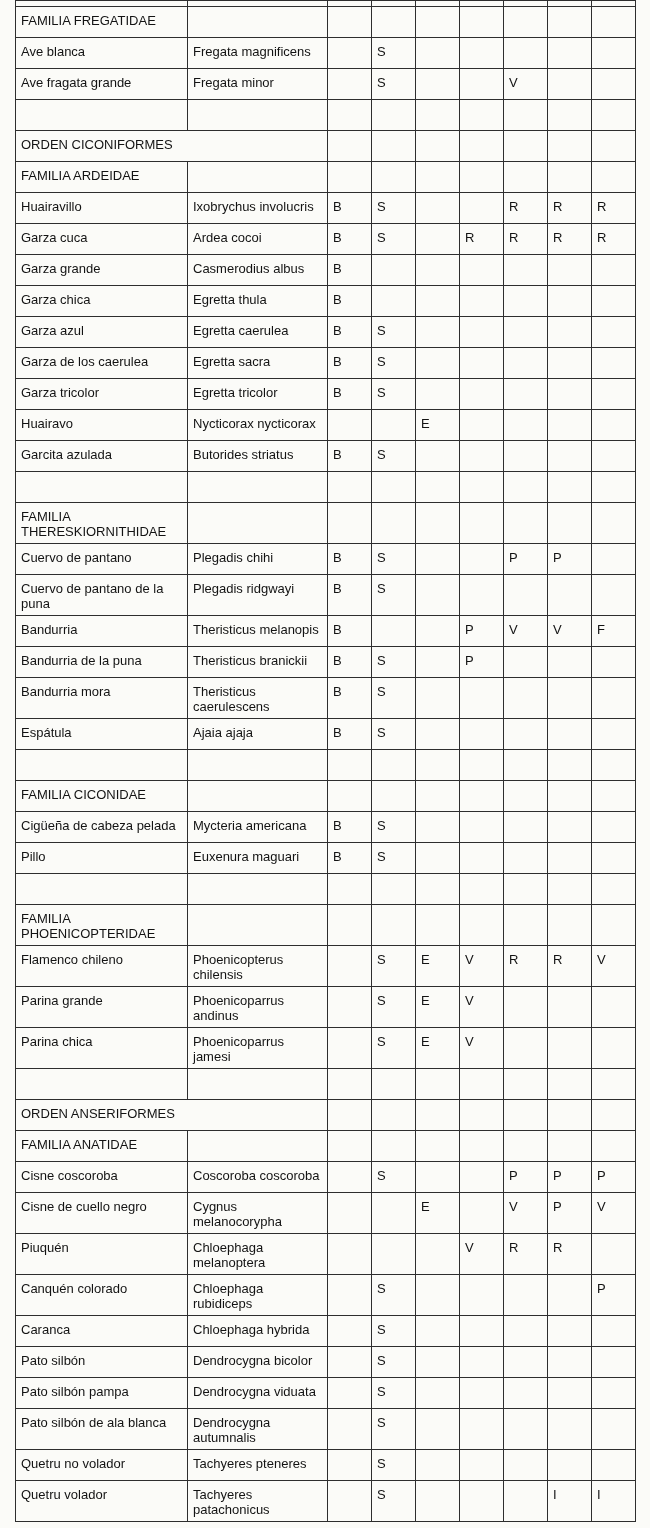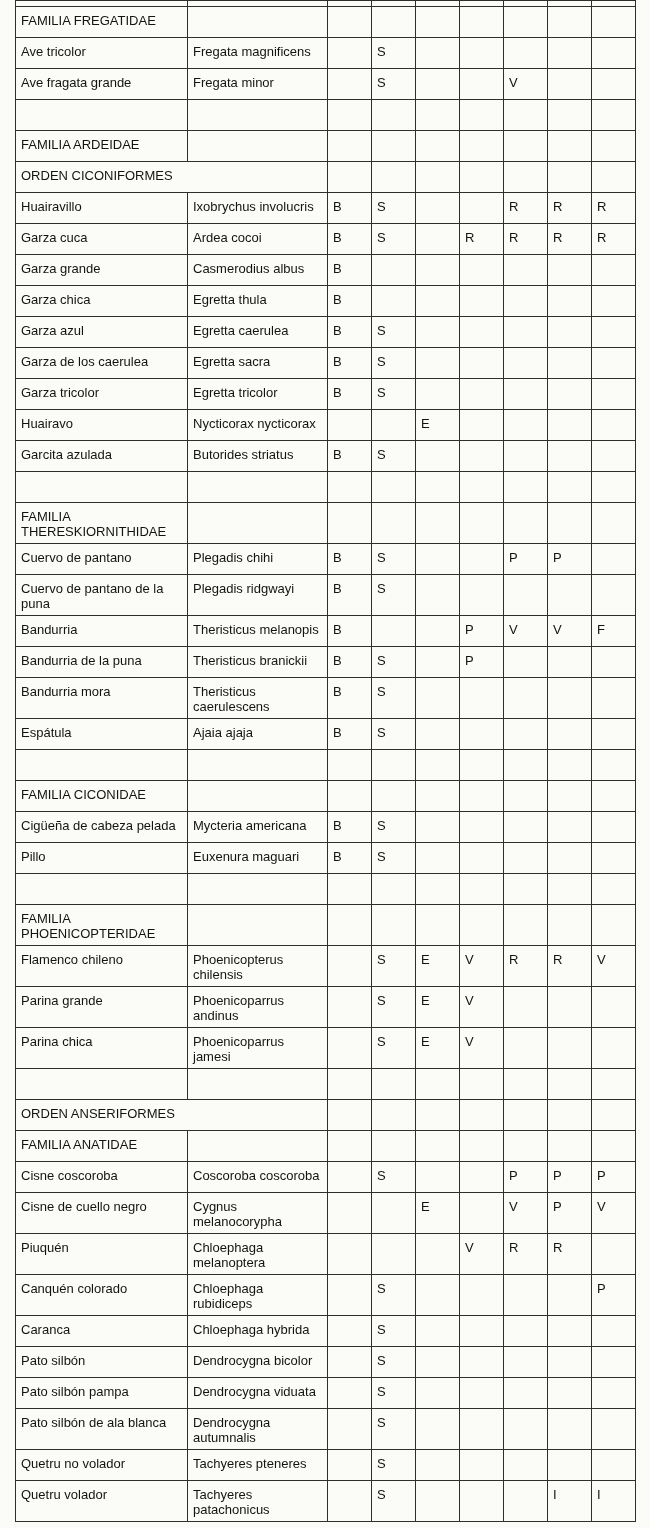--- a/index.html
+++ b/index.html
@@ -76,21 +76,21 @@
           <td class="sci"></td>
           <td class="code"></td>
           <td class="code"></td>
           <td class="code"></td>
           <td class="code"></td>
           <td class="code"></td>
           <td class="code"></td>
           <td class="code"></td>
         </tr>
         <tr class="row r-species">
-          <td class="name">Ave tricolor</td>
+          <td class="name">Ave blanca</td>
           <td class="sci">Fregata magnificens</td>
           <td class="code"></td>
           <td class="code">S</td>
           <td class="code"></td>
           <td class="code"></td>
           <td class="code"></td>
           <td class="code"></td>
           <td class="code"></td>
         </tr>
         <tr class="row r-species">
@@ -108,33 +108,33 @@
           <td class="name"></td>
           <td class="sci"></td>
           <td class="code"></td>
           <td class="code"></td>
           <td class="code"></td>
           <td class="code"></td>
           <td class="code"></td>
           <td class="code"></td>
           <td class="code"></td>
         </tr>
+        <tr class="row r-order">
+          <td class="name" colspan="2">ORDEN CICONIFORMES</td>
+          <td class="code"></td>
+          <td class="code"></td>
+          <td class="code"></td>
+          <td class="code"></td>
+          <td class="code"></td>
+          <td class="code"></td>
+          <td class="code"></td>
+        </tr>
         <tr class="row r-family">
           <td class="name">FAMILIA ARDEIDAE</td>
           <td class="sci"></td>
-          <td class="code"></td>
-          <td class="code"></td>
-          <td class="code"></td>
-          <td class="code"></td>
-          <td class="code"></td>
-          <td class="code"></td>
-          <td class="code"></td>
-        </tr>
-        <tr class="row r-order">
-          <td class="name" colspan="2">ORDEN CICONIFORMES</td>
           <td class="code"></td>
           <td class="code"></td>
           <td class="code"></td>
           <td class="code"></td>
           <td class="code"></td>
           <td class="code"></td>
           <td class="code"></td>
         </tr>
         <tr class="row r-species">
           <td class="name">Huairavillo</td>

